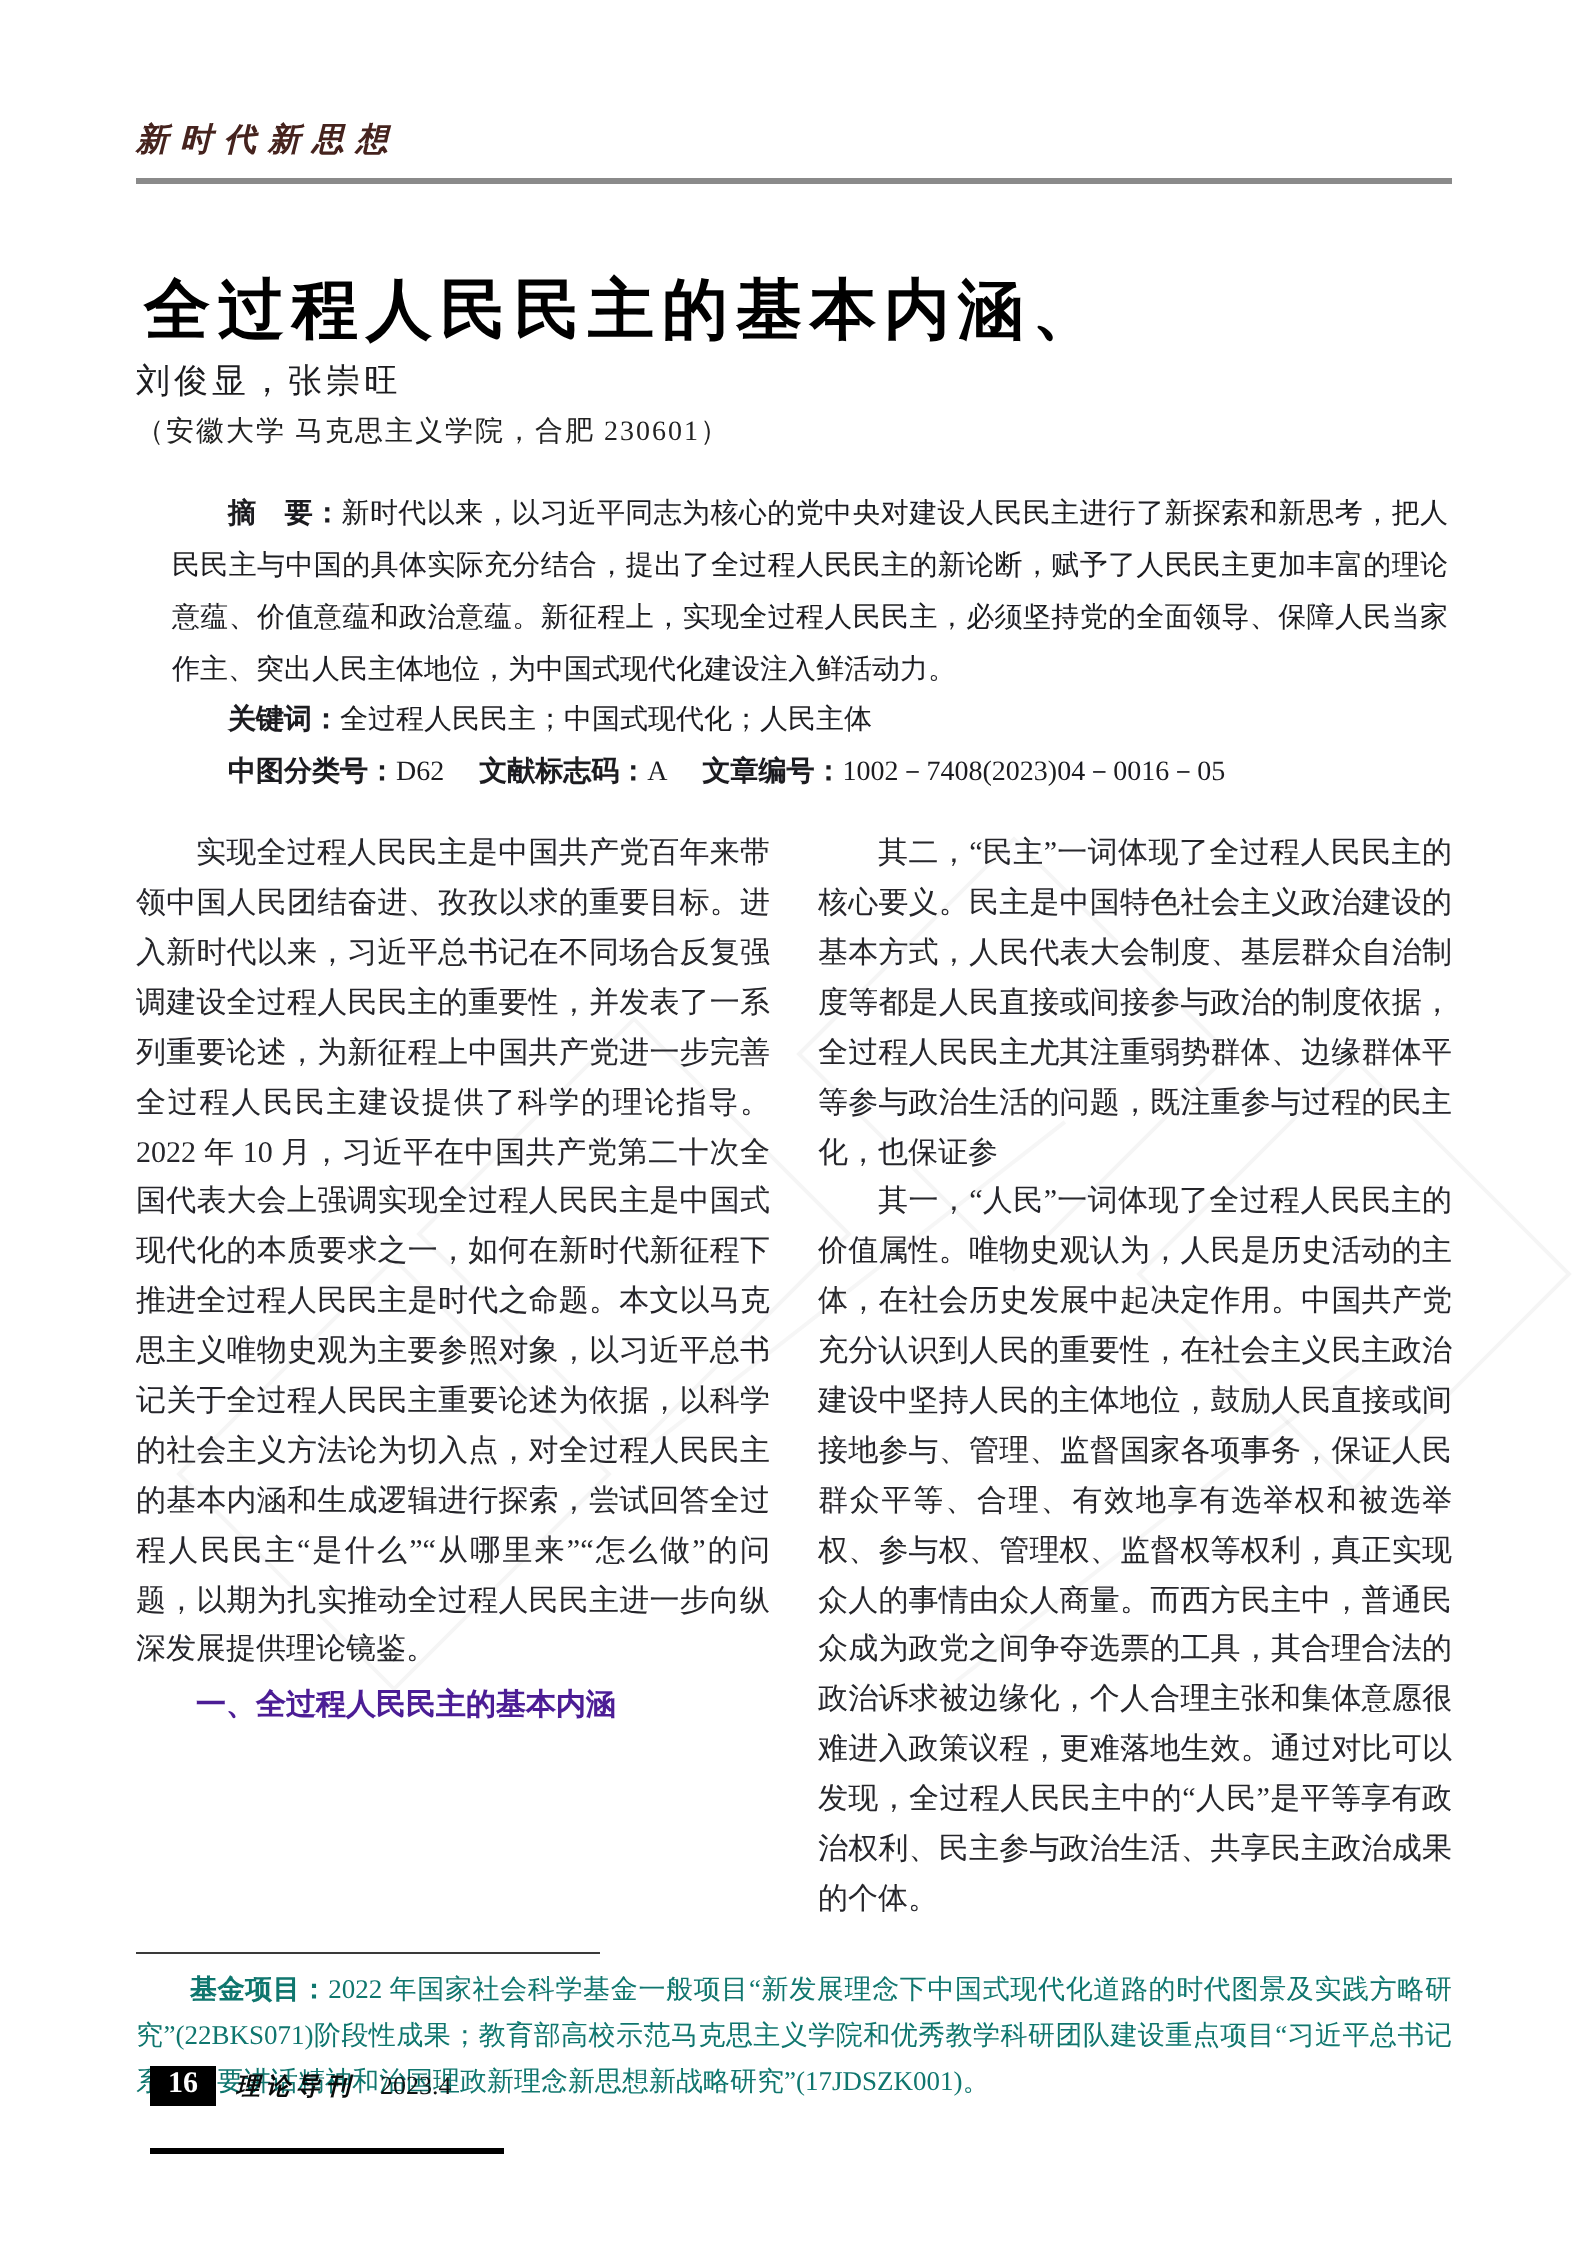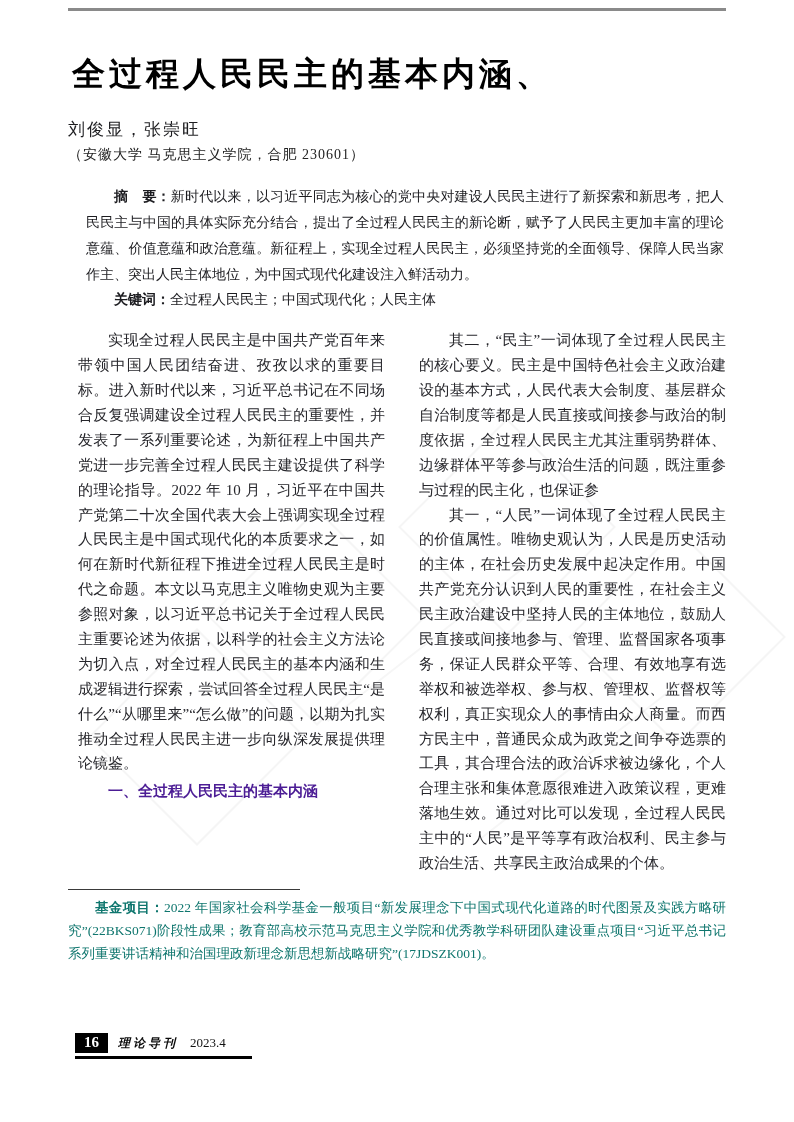--- a/index.html
+++ b/index.html
@@ -21,56 +21,56 @@
   .header-rule { margin-top:8px; height:3px; background:#8a8a8a; }
 
   
   .article-title {
     margin:40px 0 0 4px;
     font-family:"Liberation Sans","DejaVu Sans",sans-serif;
     font-weight:bold; font-size:33px; line-height:1.42;
     letter-spacing:4px; color:#000;
   }
 
-  .authors { margin-top:20px; font-size:17px; letter-spacing:2px; color:#1d1d20; }
+  .authors { font-size:17px; letter-spacing:2px; color:#1d1d20; }
   .affiliation { margin-top:5px; font-size:14px; letter-spacing:1px; color:#222; }
 
   
   .abstract-block {
     margin:20px 2px 0 18px; font-size:14px; line-height:1.85;
     text-align:justify; color:#1c1c20;
   }
   .abstract-block p { margin:0; text-indent:2em; }
   .abstract-block .lbl { font-weight:bold; }
   .meta-line .seg { margin-right:14px; }
 
   
   .body-cols {
     margin-top:15px; display:flex; gap:24px;
     font-size:15px; line-height:1.66; text-align:justify; color:#26262b;
   }
-  .col { width:calc(50% - 12px);margin-left:10px; }
+  .col { width:calc(50% - 12px); }
   .col p { margin:0; text-indent:2em; }
   .body-heading {
     font-family:"Liberation Sans","DejaVu Sans",sans-serif;
     font-weight:bold; font-size:15px; margin:3px 0 2px 0;
     text-indent:2em; color:#4c1d95;
   }
 
   
   .fn-rule { margin-top:13px; width:232px; height:1px; background:#3a3a3a; }
   .footnotes { margin-top:7px; font-size:13.5px; line-height:1.7; text-align:justify; color:#0f766e; }
   .footnotes p { margin:0; text-indent:2em; }
   .footnotes .lbl { font-weight:bold; }
 
   
   .footer {
     position:absolute; left:75px; top:1033px; z-index:2;
     display:flex; align-items:center;
-    border-bottom:3px solid #000; padding:0 26px 3px 0;
+    border-bottom:3px solid #000; padding:0 26px 21px 0;
   }
   .page-number {
     background:#000; color:#fff; font-weight:bold; font-size:15px;
     padding:1px 9px 2px 9px; margin-right:10px;
   }
   .journal-name {
     font-family:"DejaVu Serif","Liberation Serif",serif;
     font-weight:bold; font-style:italic; font-size:12px;
     letter-spacing:3px; margin-right:12px; color:#0a0a0a;
   }
@@ -91,32 +91,38 @@
     <div class="wm-shape wm-d" style="left:240px; top:540px;"></div>
     <div class="wm-shape wm-d" style="left:430px; top:450px;"></div>
     <div class="wm-shape wm-d" style="left:600px; top:560px;"></div>
     <div class="wm-shape wm-d" style="left:120px; top:660px;"></div>
     <div class="wm-shape wm-line" style="left:300px; top:640px;"></div>
     <div class="wm-shape wm-line" style="left:450px; top:760px;"></div>
   </div>
 
   <div class="content">
 
+    <div class="section-label">新时代新思想</div>
     <div class="header-rule"></div>
 
     <h1 class="article-title">
       <span>全过程人民民主的基本内涵、</span><br>
     </h1>
 
     <div class="authors">刘俊显，张崇旺</div>
     <div class="affiliation">（安徽大学 马克思主义学院，合肥 230601）</div>
 
     <div class="abstract-block">
       <p><span class="lbl">摘　要：</span><span>新时代以来，以习近平同志为核心的党中央对建设人民民主进行了新探索和新思考，把人民民主与中国的具体实际充分结合，提出了全过程人民民主的新论断，赋予了人民民主更加丰富的理论意蕴、价值意蕴和政治意蕴。新征程上，实现全过程人民民主，必须坚持党的全面领导、保障人民当家作主、突出人民主体地位，为中国式现代化建设注入鲜活动力。</span></p>
       <p><span class="lbl">关键词：</span><span>全过程人民民主；中国式现代化；人民主体</span></p>
+      <p class="meta-line">
+        <span class="seg"><span class="lbl">中图分类号：</span><span>D62</span></span>
+        <span class="seg"><span class="lbl">文献标志码：</span><span>A</span></span>
+        <span class="seg"><span class="lbl">文章编号：</span><span>1002－7408(2023)04－0016－05</span></span>
+      </p>
     </div>
 
     <div class="body-cols">
       <div class="col">
         <p>实现全过程人民民主是中国共产党百年来带领中国人民团结奋进、孜孜以求的重要目标。进入新时代以来，习近平总书记在不同场合反复强调建设全过程人民民主的重要性，并发表了一系列重要论述，为新征程上中国共产党进一步完善全过程人民民主建设提供了科学的理论指导。2022 年 10 月，习近平在中国共产党第二十次全国代表大会上强调实现全过程人民民主是中国式现代化的本质要求之一，如何在新时代新征程下推进全过程人民民主是时代之命题。本文以马克思主义唯物史观为主要参照对象，以习近平总书记关于全过程人民民主重要论述为依据，以科学的社会主义方法论为切入点，对全过程人民民主的基本内涵和生成逻辑进行探索，尝试回答全过程人民民主“是什么”“从哪里来”“怎么做”的问题，以期为扎实推动全过程人民民主进一步向纵深发展提供理论镜鉴。</p>
         <div class="body-heading">一、全过程人民民主的基本内涵</div>
       </div>
       <div class="col">
         <p>其二，“民主”一词体现了全过程人民民主的核心要义。民主是中国特色社会主义政治建设的基本方式，人民代表大会制度、基层群众自治制度等都是人民直接或间接参与政治的制度依据，全过程人民民主尤其注重弱势群体、边缘群体平等参与政治生活的问题，既注重参与过程的民主化，也保证参</p>
         <p>其一，“人民”一词体现了全过程人民民主的价值属性。唯物史观认为，人民是历史活动的主体，在社会历史发展中起决定作用。中国共产党充分认识到人民的重要性，在社会主义民主政治建设中坚持人民的主体地位，鼓励人民直接或间接地参与、管理、监督国家各项事务，保证人民群众平等、合理、有效地享有选举权和被选举权、参与权、管理权、监督权等权利，真正实现众人的事情由众人商量。而西方民主中，普通民众成为政党之间争夺选票的工具，其合理合法的政治诉求被边缘化，个人合理主张和集体意愿很难进入政策议程，更难落地生效。通过对比可以发现，全过程人民民主中的“人民”是平等享有政治权利、民主参与政治生活、共享民主政治成果的个体。</p>

